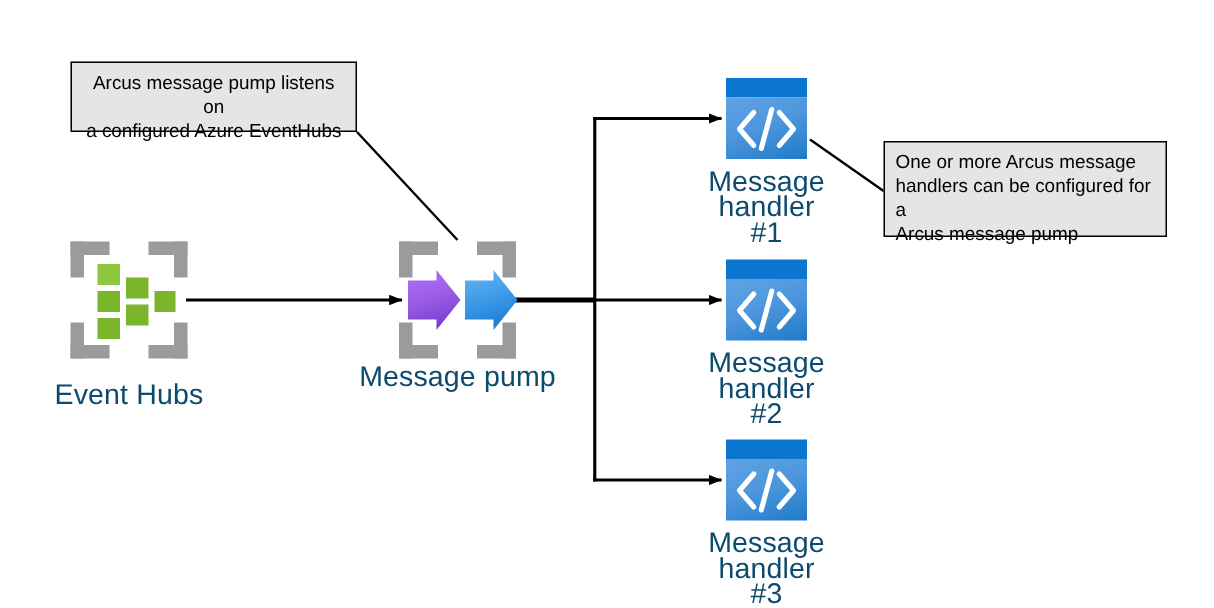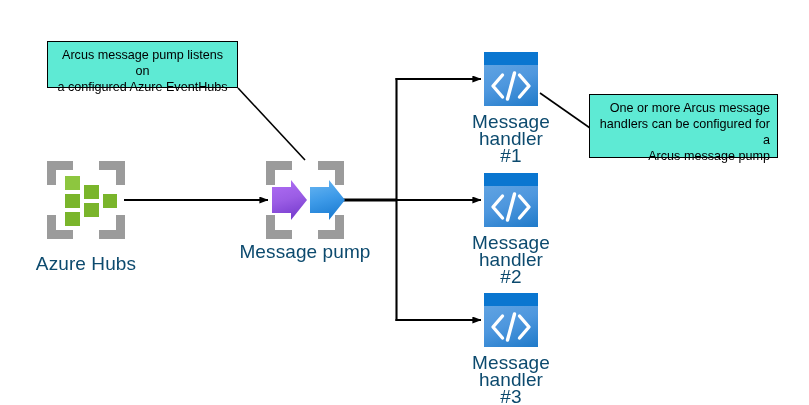--- a/index.html
+++ b/index.html
@@ -80,21 +80,21 @@
     left: 0; top: 13px;
     width: 100%;
     height: 41px;
     background: linear-gradient(160deg, #60a3e2 0%, #4e97de 45%, #1f7ac9 100%);
   }
 
   
   .callout {
     position: absolute;
     border: 1.4px solid #000000;
-    background: #5eead4;
+    background: #e5e5e5;
     font-size: 12.6px;
     line-height: 16px;
     color: #000000;
     box-sizing: border-box;
     padding: 5px 7px;
     white-space: pre-line;
   }
   .callout.center { text-align: center; }
   .callout.left { text-align: left; }
 </style>
@@ -162,21 +162,21 @@
       <div class="eh-sq light" style="left:18px; top:15px; width:15px; height:14px;"></div>
       <div class="eh-sq" style="left:18px; top:33px; width:15px; height:14px;"></div>
       <div class="eh-sq" style="left:18px; top:51px; width:15px; height:14px;"></div>
 
       <div class="eh-sq" style="left:37px; top:24px; width:15px; height:14px;"></div>
       <div class="eh-sq" style="left:37px; top:42px; width:15px; height:14px;"></div>
 
       <div class="eh-sq" style="left:56px; top:33px; width:14px; height:14px;"></div>
     </div>
   </div>
-  <div class="node-label" style="left:16px; top:255px; width:140px;">Azure Hubs</div>
+  <div class="node-label" style="left:16px; top:255px; width:140px;">Event Hubs</div>
 
   <div class="node" style="left:266px; top:161px; width:78px; height:78px;">
     <div class="brackets">
       <div class="brk brk-tl-h"></div>
       <div class="brk brk-tl-v"></div>
       <div class="brk brk-tr-h"></div>
       <div class="brk brk-tr-v"></div>
       <div class="brk brk-bl-h"></div>
       <div class="brk brk-bl-v"></div>
       <div class="brk brk-br-h"></div>
@@ -226,17 +226,17 @@
         </svg>
       </div>
     </div>
   </div>
   <div class="node-label" style="left:441px; top:354px; width:140px;">Message handler
 #3</div>
 
   <div class="callout center" style="left:47px; top:41px; width:191px; height:47px;">Arcus message pump listens on
 a configured Azure EventHubs</div>
 
-  <div class="callout left" style="left:589px; top:94px; width:189px; height:64px;text-align:right;">One or more Arcus message
+  <div class="callout left" style="left:589px; top:94px; width:189px; height:64px;">One or more Arcus message
 handlers can be configured for a
 Arcus message pump</div>
 
 </div>
 
 </body></html>

